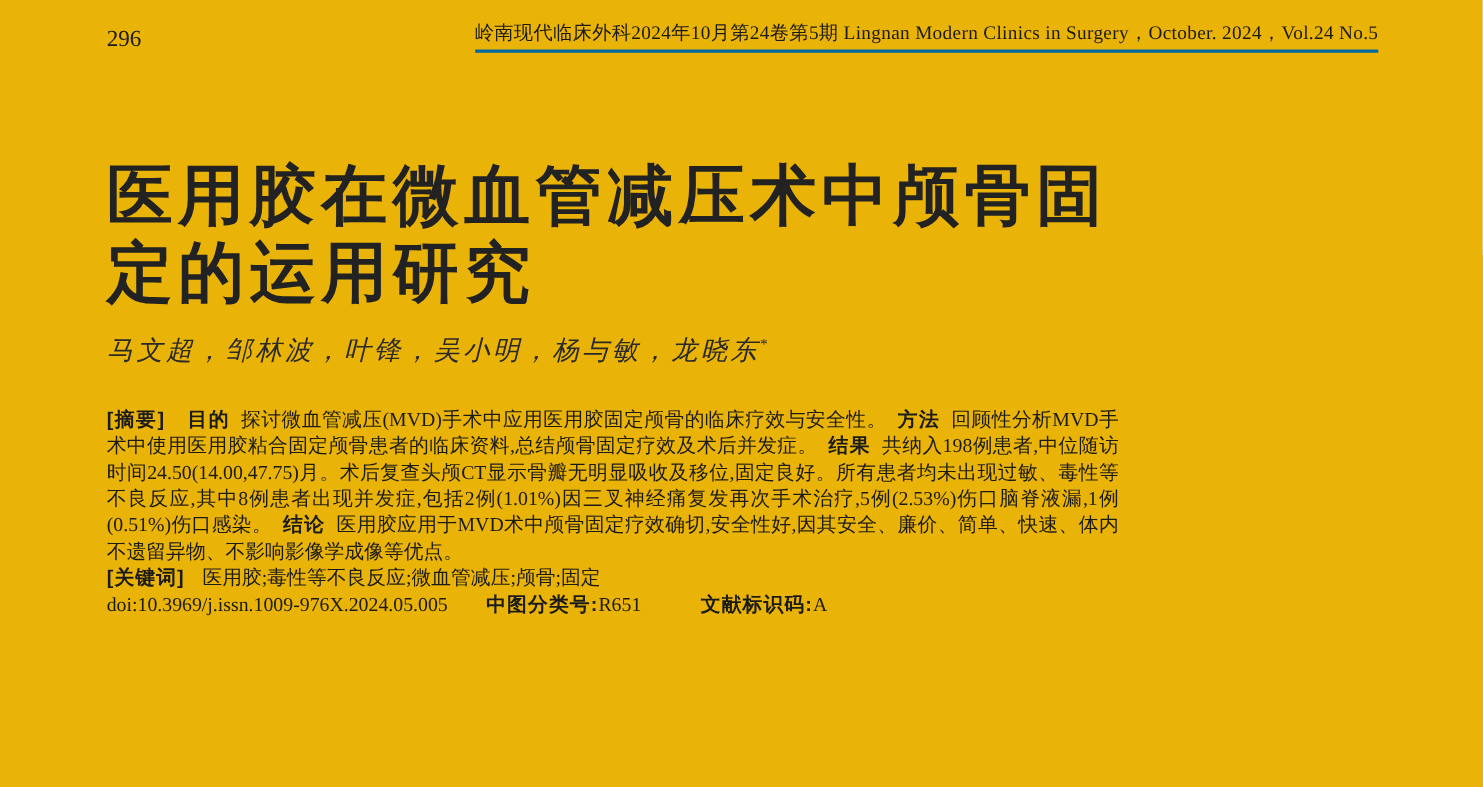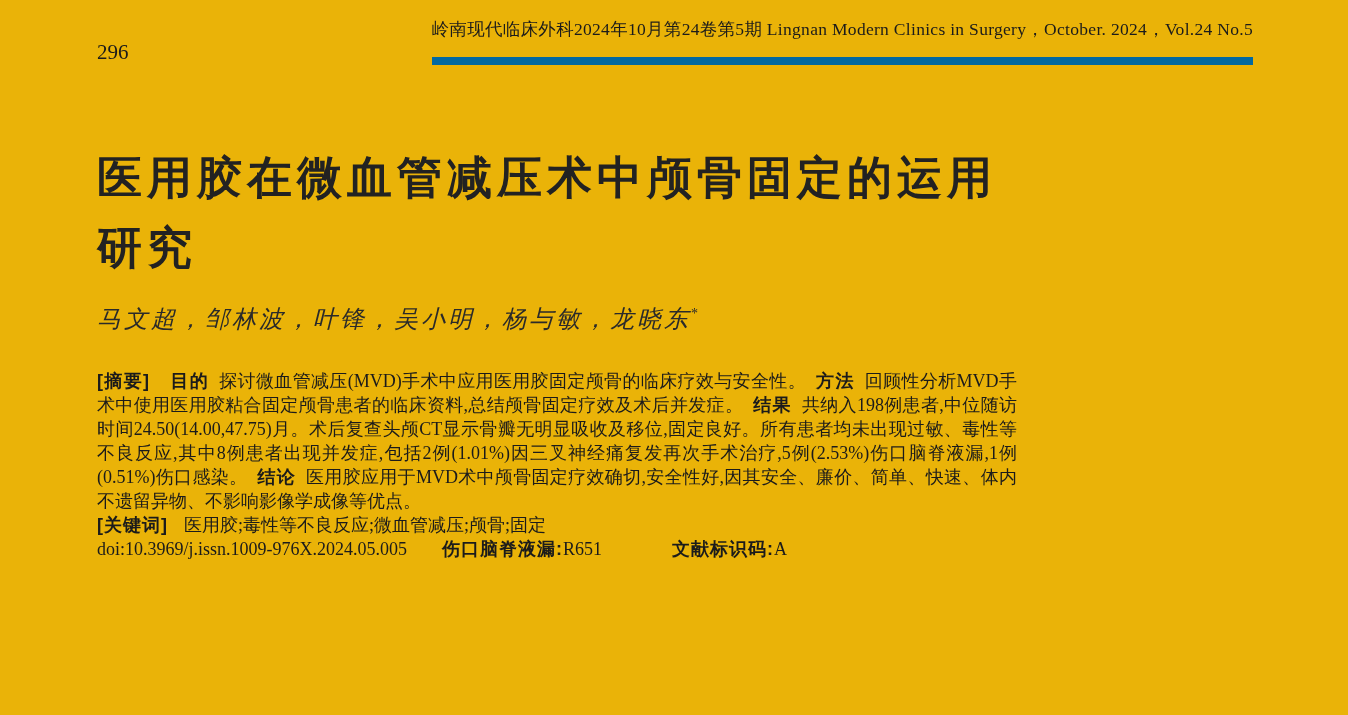--- a/index.html
+++ b/index.html
@@ -25,31 +25,31 @@
     justify-content: space-between;
     align-items: flex-end;
   }
   .pageno {
     font-size: 21px;
     line-height: 26px;
   }
   .jheader {
     font-size: 17.5px;
     line-height: 24px;
-    border-bottom: 8px solid #0369a1;
-    padding-bottom: 16px;
+    border-bottom: 3px solid #0369a1;
+    padding-bottom: 4px;
     letter-spacing: 0.3px;
   }
   .title {
     position: absolute;
     top: 143px;
     left: 97px;
     width: 940px;
     margin: 0;
-    font-size: 45px;
+    font-size: 60px;
     line-height: 70px;
     font-weight: 700;
     letter-spacing: 5px;
     color: #222222;
   }
   .authors {
     position: absolute;
     top: 301px;
     left: 97px;
     margin: 0;
@@ -80,21 +80,21 @@
   .meta { margin-top: 4px; }
   .hb {
     font-family: "Liberation Sans", "DejaVu Sans", sans-serif;
     font-weight: 700;
     letter-spacing: 1px;
   }
   .label { margin-right: 16px; }
   .sec { margin: 0 10px; }
   .sec-first { margin-right: 10px; margin-left: 4px; }
   .clc { margin-left: 35px; }
-  .doccode { margin-left: 70px; }
+  .doccode { margin-left: 54px; }
 </style>
 </head>
 <body>
 
 <div class="page">
 
   <div class="hdr">
     <span class="pageno">296</span>
     <span class="jheader">岭南现代临床外科2024年10月第24卷第5期 Lingnan Modern Clinics in Surgery，October. 2024，Vol.24 No.5</span>
   </div>
@@ -102,17 +102,17 @@
   <h1 class="title">医用胶在微血管减压术中颅骨固定的运用研究</h1>
 
   <p class="authors"><span>马文超，邹林波，叶锋，吴小明，杨与敏，龙晓东</span><sup>*</sup></p>
 
   <div class="bodytext">
 
     <p class="abstract"><span class="hb label">[摘要]</span><span class="hb sec-first">目的</span><span>探讨微血管减压(MVD)手术中应用医用胶固定颅骨的临床疗效与安全性。</span><span class="hb sec">方法</span><span>回顾性分析MVD手术中使用医用胶粘合固定颅骨患者的临床资料,总结颅骨固定疗效及术后并发症。</span><span class="hb sec">结果</span><span>共纳入198例患者,中位随访时间24.50(14.00,47.75)月。术后复查头颅CT显示骨瓣无明显吸收及移位,固定良好。所有患者均未出现过敏、毒性等不良反应,其中8例患者出现并发症,包括2例(1.01%)因三叉神经痛复发再次手术治疗,5例(2.53%)伤口脑脊液漏,1例(0.51%)伤口感染。</span><span class="hb sec">结论</span><span>医用胶应用于MVD术中颅骨固定疗效确切,安全性好,因其安全、廉价、简单、快速、体内不遗留异物、不影响影像学成像等优点。</span></p>
 
     <p class="kw"><span class="hb label">[关键词]</span><span>医用胶;毒性等不良反应;微血管减压;颅骨;固定</span></p>
 
-    <p class="meta"><span>doi:10.3969/j.issn.1009-976X.2024.05.005</span><span class="hb clc">伤口脑脊液漏:</span><span>R651</span><span class="hb doccode">文献标识码:</span><span>A</span></p>
+    <p class="meta"><span>doi:10.3969/j.issn.1009-976X.2024.05.005</span><span class="hb clc">中图分类号:</span><span>R651</span><span class="hb doccode">文献标识码:</span><span>A</span></p>
 
   </div>
 
 </div>
 
 </body></html>

